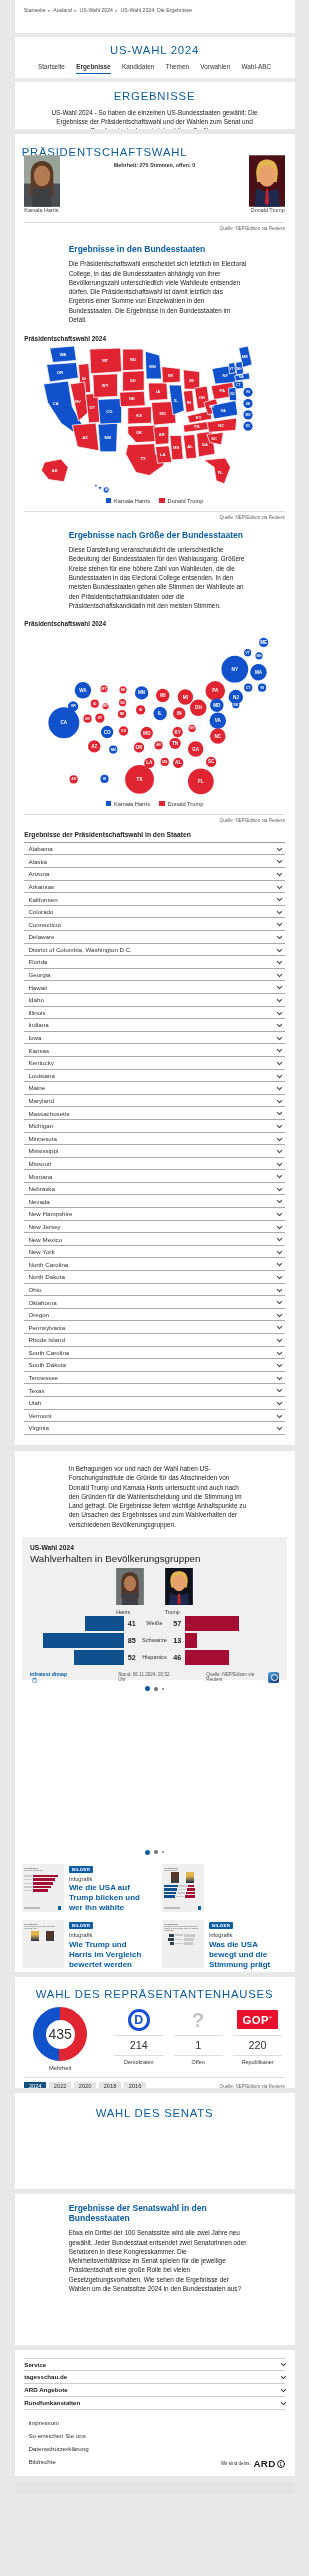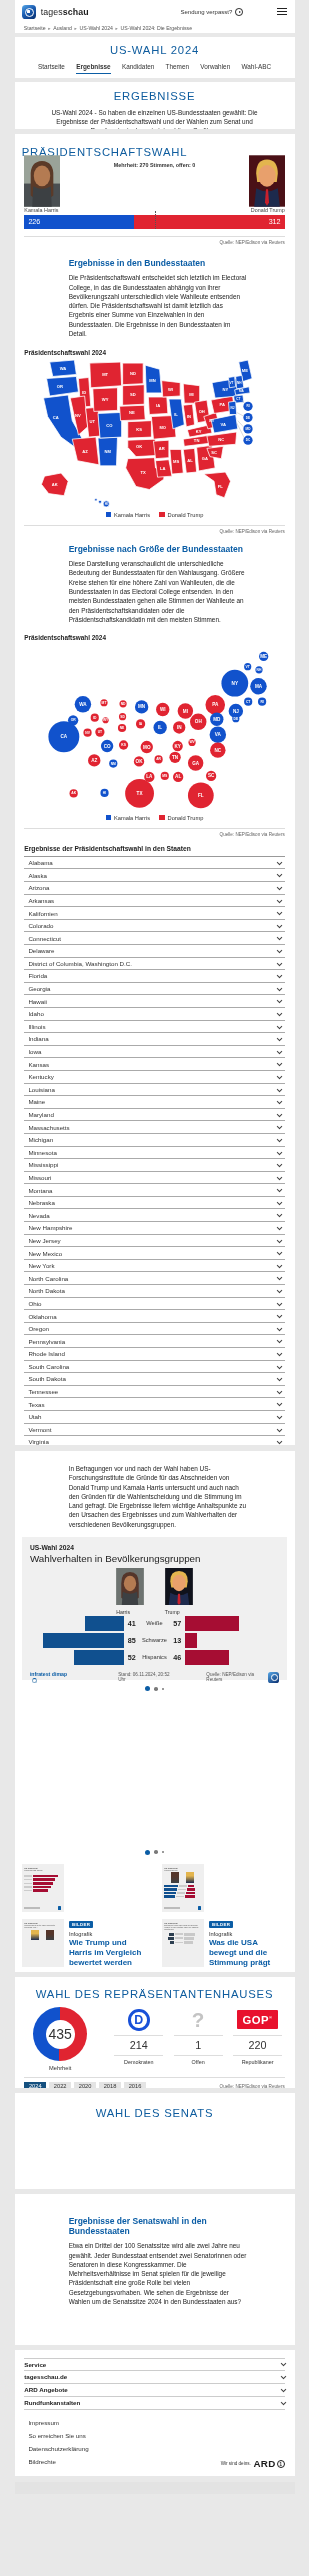--- a/index.html
+++ b/index.html
@@ -127,50 +127,41 @@
   .party .seats { font-size:10.8px; color:#333; border-top:0.5px solid #ddd; border-bottom:0.5px solid #ddd; padding:3.1px 0; margin-top:3.1px; }
   .party .pname { font-size:5.4px; color:#333; margin-top:3.1px; }
   .house-foot { display:flex; align-items:center; margin:5.2px 9.8px 0; border-top:0.5px solid #ddd; padding-top:4.1px; }
   .ytab { font-size:5.7px; padding:1.5px 4.6px; background:#e4e4e4; color:#333; margin-right:3.1px; cursor:pointer; }
   .ytab.active { background:#15507f; color:#fff; }
   .house-foot .src { margin-left:auto; font-size:4.6px; color:#666; }
 
   .senat-card { height:96px; text-align:center; }
   .senat-card .big-head { padding-top:14.4px; }
   .senw-card { height:151px; }
-  .senw-card .sub-block { margin-top:22px; }
+  .senw-card .sub-block { margin-top:9px; }
   .rueck-card { height:86px; text-align:center; }
   .rueck-card .big-head { padding-top:23px; }
 
   
   .foot-card { height:126px; padding:7.2px 9.8px 0; }
   .f-acc-row { height:13px; display:flex; align-items:center; justify-content:space-between; border-bottom:0.5px solid #ccc; font-size:6.2px; font-weight:bold; color:#222; cursor:pointer; }
   .f-acc-row:first-child { border-top:0.5px solid #ccc; }
   .f-links { margin-top:6.2px; }
   .f-link { font-size:6.2px; color:#333; padding:3.1px 4.1px; cursor:pointer; }
   .ard-brand { position:absolute; right:9.8px; bottom:7.2px; display:flex; align-items:center; font-size:4.6px; color:#333; }
   .ard-brand b { font-size:9.8px; margin-left:2.6px; letter-spacing:0.3px; color:#1d1d1d; }
   .ard-one { width:8.2px; height:8.2px; border:1px solid #1d1d1d; border-radius:50%; display:inline-flex; align-items:center; justify-content:center; font-size:5.2px; font-weight:bold; margin-left:1px; }
   .bottom-bar { height:12.4px; background:#e3e3e3; font-size:4.6px; color:#666; display:flex; align-items:center; padding-left:10.3px; }
 </style>
 </head>
 <body>
 
 <div class="col">
 
   <div class="card hdr">
-    <div class="hdr-top">
-      <div class="logo-ico"></div>
-      <div class="logo-txt"><span>tages</span><b>schau</b></div>
-      <div class="verpasst">
-          <span>Sendung verpasst?</span>
-          <span class="play"></span>
-        </div>
-      <div class="burger"></div>
-    </div>
     <div class="crumbs"><span>Startseite</span><span class="sep">▸</span><span>Ausland</span><span class="sep">▸</span><span>US-Wahl 2024</span><span class="sep">▸</span><span>US-Wahl 2024: Die Ergebnisse</span></div>
   </div>
 
   <div class="card title-card">
     <div class="big-head">US-WAHL 2024</div>
     <div class="nav">
         <span class="tab">Startseite</span>
         <span class="tab active">Ergebnisse</span>
         <span class="tab">Kandidaten</span>
         <span class="tab">Themen</span>
@@ -199,29 +190,20 @@
         <rect width="70" height="100" fill="#4a1016"></rect>
         <path d="M14,36 Q14,8 35,8 Q56,8 56,36 L54,52 L16,52 Z" fill="#e3b54e"></path>
         <ellipse cx="35" cy="40" rx="17" ry="21" fill="#e8a06c"></ellipse>
         <path d="M14,64 Q35,76 56,64 L60,100 L10,100 Z" fill="#1d2a4d"></path>
         <path d="M33,66 L37,66 L39,92 L35,98 L31,92 Z" fill="#c8202c"></path>
       </svg>
     </div>
     <div class="names">
       <span>Kamala Harris</span>
       <span>Donald Trump</span>
-    </div>
-    <div class="ebar">
-      <div class="dem" style="width: 42.0074%;">
-          <span>226</span>
-        </div>
-      <div class="rep">
-          <span>312</span>
-        </div>
-      <div class="maj-line"></div>
     </div>
     <div class="src-row">Quelle: NEP/Edison via Reuters</div>
 
     <div class="sub-block">
       <div class="sub-head">Ergebnisse in den Bundesstaaten</div>
       <p>Die Präsidentschaftswahl entscheidet sich letztlich im Electoral College, in das die Bundesstaaten abhängig von ihrer Bevölkerungszahl unterschiedlich viele Wahlleute entsenden dürfen. Die Präsidentschaftswahl ist damit letztlich das Ergebnis einer Summe von Einzelwahlen in den Bundesstaaten. Die Ergebnisse in den Bundesstaaten im Detail.</p>
     </div>
     <div class="chart-label">Präsidentschaftswahl 2024</div>
 
     <div class="map-wrap">
@@ -772,20 +754,25 @@
             <div class="r">
                 <span class="lbl"></span>
                 <span class="mb red" style="width:14.4px"></span>
               </div>
           </div>
           <div class="mini-foot">
               <span class="mini-line" style="width:15.5px"></span>
               <span class="sq"></span>
             </div>
         </div>
+        <div>
+          <span class="badge">BILDER</span>
+          <div class="t-kicker">Infografik</div>
+          <div class="t-title">Wie die USA auf Trump blicken und wer ihn wählte</div>
+        </div>
       </div>
       <div class="teaser">
         <div class="thumb">
           <div style="font-weight:bold">US-Wahl 2024</div>
           <div>Profilvergleich</div>
           <div style="display:flex;gap:7.2px;justify-content:center;margin-top:1.5px">
             <div class="mini-ph" style="background:linear-gradient(#54352a 40%,#3c4043)"></div>
             <div class="mini-ph" style="background:linear-gradient(#e3b54e 35%,#1d2a4d)"></div>
           </div>
           <div class="mini-bars" style="margin-top:2.1px">

